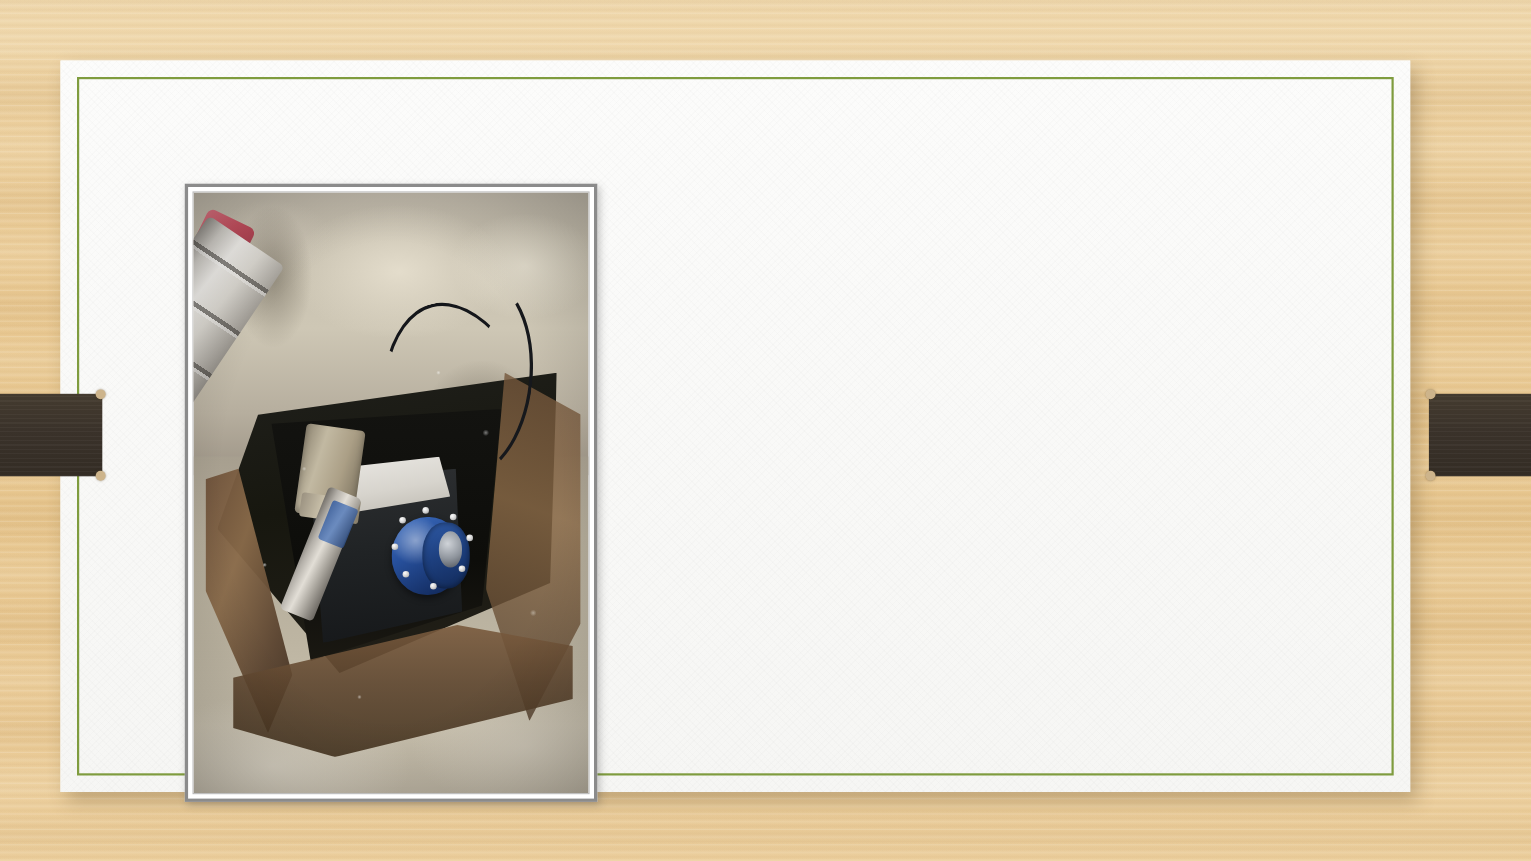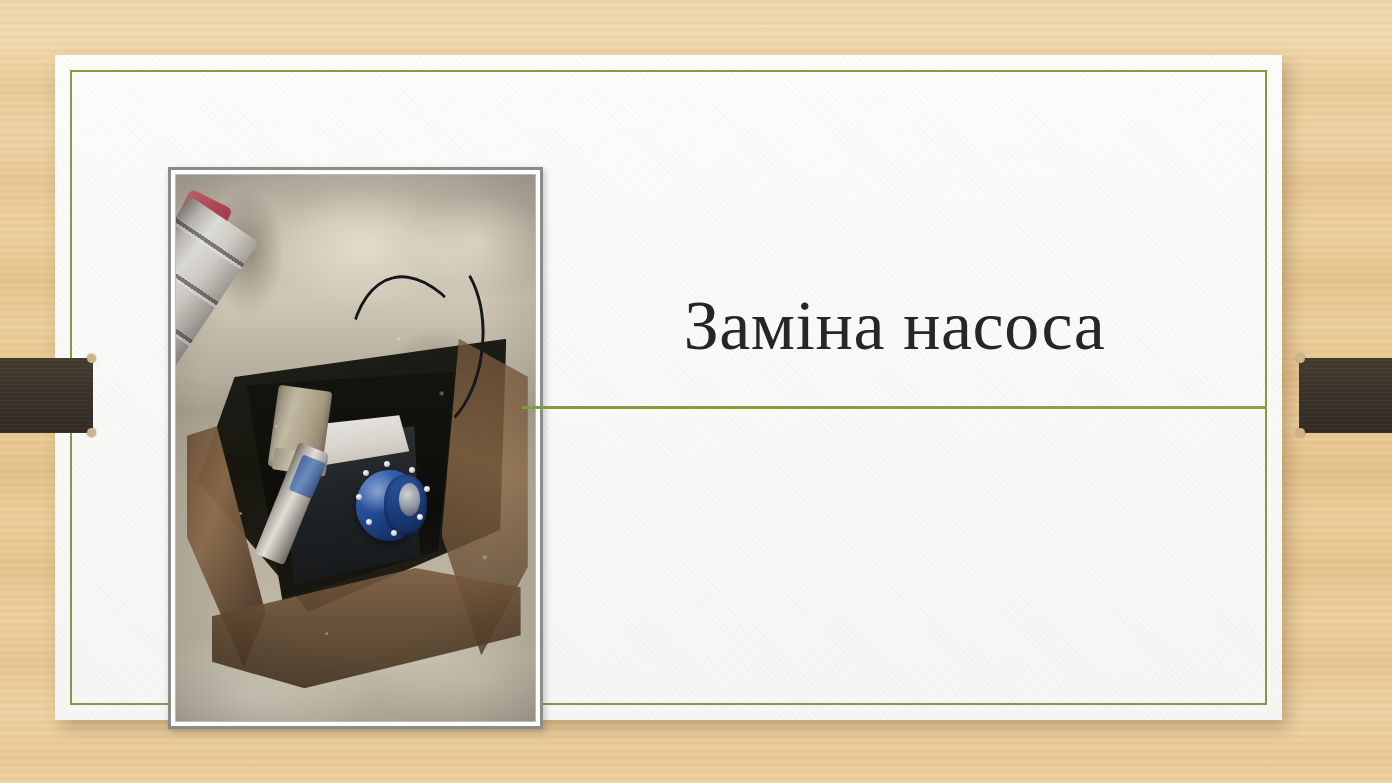--- a/index.html
+++ b/index.html
@@ -435,18 +435,14 @@
       <span class="ph-bolt" style="left:67%;top:62%"></span>
       <span class="ph-bolt" style="left:60%;top:65%"></span>
       <span class="ph-bolt" style="left:53%;top:63%"></span>
       <span class="ph-bolt" style="left:50%;top:58.5%"></span>
 
       <div class="ph-layer" id="ph-speckle"></div>
       <div class="ph-layer" id="ph-vignette"></div>
     </div>
   </div>
 
-  <div id="title-block">
-    <div id="slide-title">Заміна насоса</div>
-    <div id="title-rule"></div>
-  </div>
 
 </div>
 
 </body></html>

